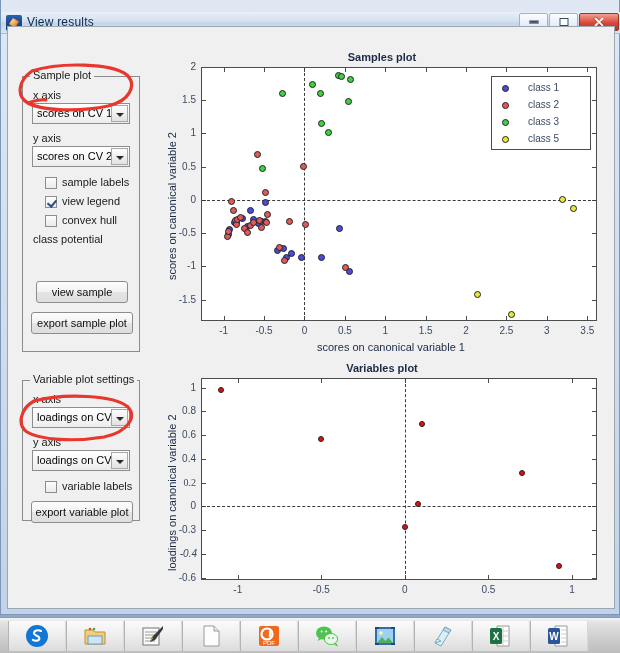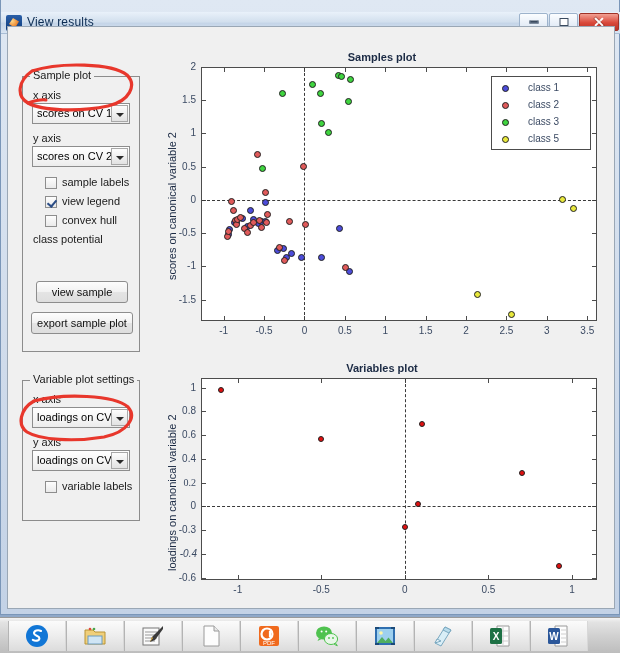--- a/index.html
+++ b/index.html
@@ -268,29 +268,31 @@
       <div class="combo" style="left:9px; top:69px; width:98px;">
         <span class="cval">loadings on CV 2</span>
         <span class="carrow"></span>
       </div>
 
       <div class="chk" style="left:22px; top:99px;">
         <span class="box"></span>
         <span class="txt">variable labels</span>
       </div>
 
+      <div class="btn" style="left:8px; top:120px; width:102px;">export variable plot</div>
     </div>
 
     <svg class="annot" style="left:8px; top:365px; width:120px; height:52px;" viewBox="0 0 120 52">
       <path d="M18,9 C48,1 98,3 112,15 C121,25 112,40 88,45 C58,50 24,48 11,40 C1,33 4,17 18,9" fill="none" stroke="#e8372c" stroke-width="3.2" stroke-linecap="round"></path>
     </svg>
 
     <div class="chartbox" id="chart-samples">
       <div class="chart-title" style="top:2px;">Samples plot</div>
       <div class="plotarea" id="pa1" style="left:45px; top:18px; width:396px; height:254px;"></div>
+      <div class="axlabel" id="xlab1" style="left: 161px; top: 292px;">scores on canonical variable 1</div>
       <div class="axlabel vert" id="ylab1" style="left: 10px; top: 231px;">scores on canonical variable 2</div>
       <div id="legend" style="left: 335px; top: 27px; width: 100px; height: 74px;">
           <div class="leg-row" style="left: 0px; top: 4px; width: 100px;">
             <span class="leg-dot" style="background: rgb(76, 76, 217);"></span>
             <span class="leg-txt">class 1</span>
           </div>
           <div class="leg-row" style="left: 0px; top: 21px; width: 100px;">
             <span class="leg-dot" style="background: rgb(224, 90, 90);"></span>
             <span class="leg-txt">class 2</span>
           </div>

